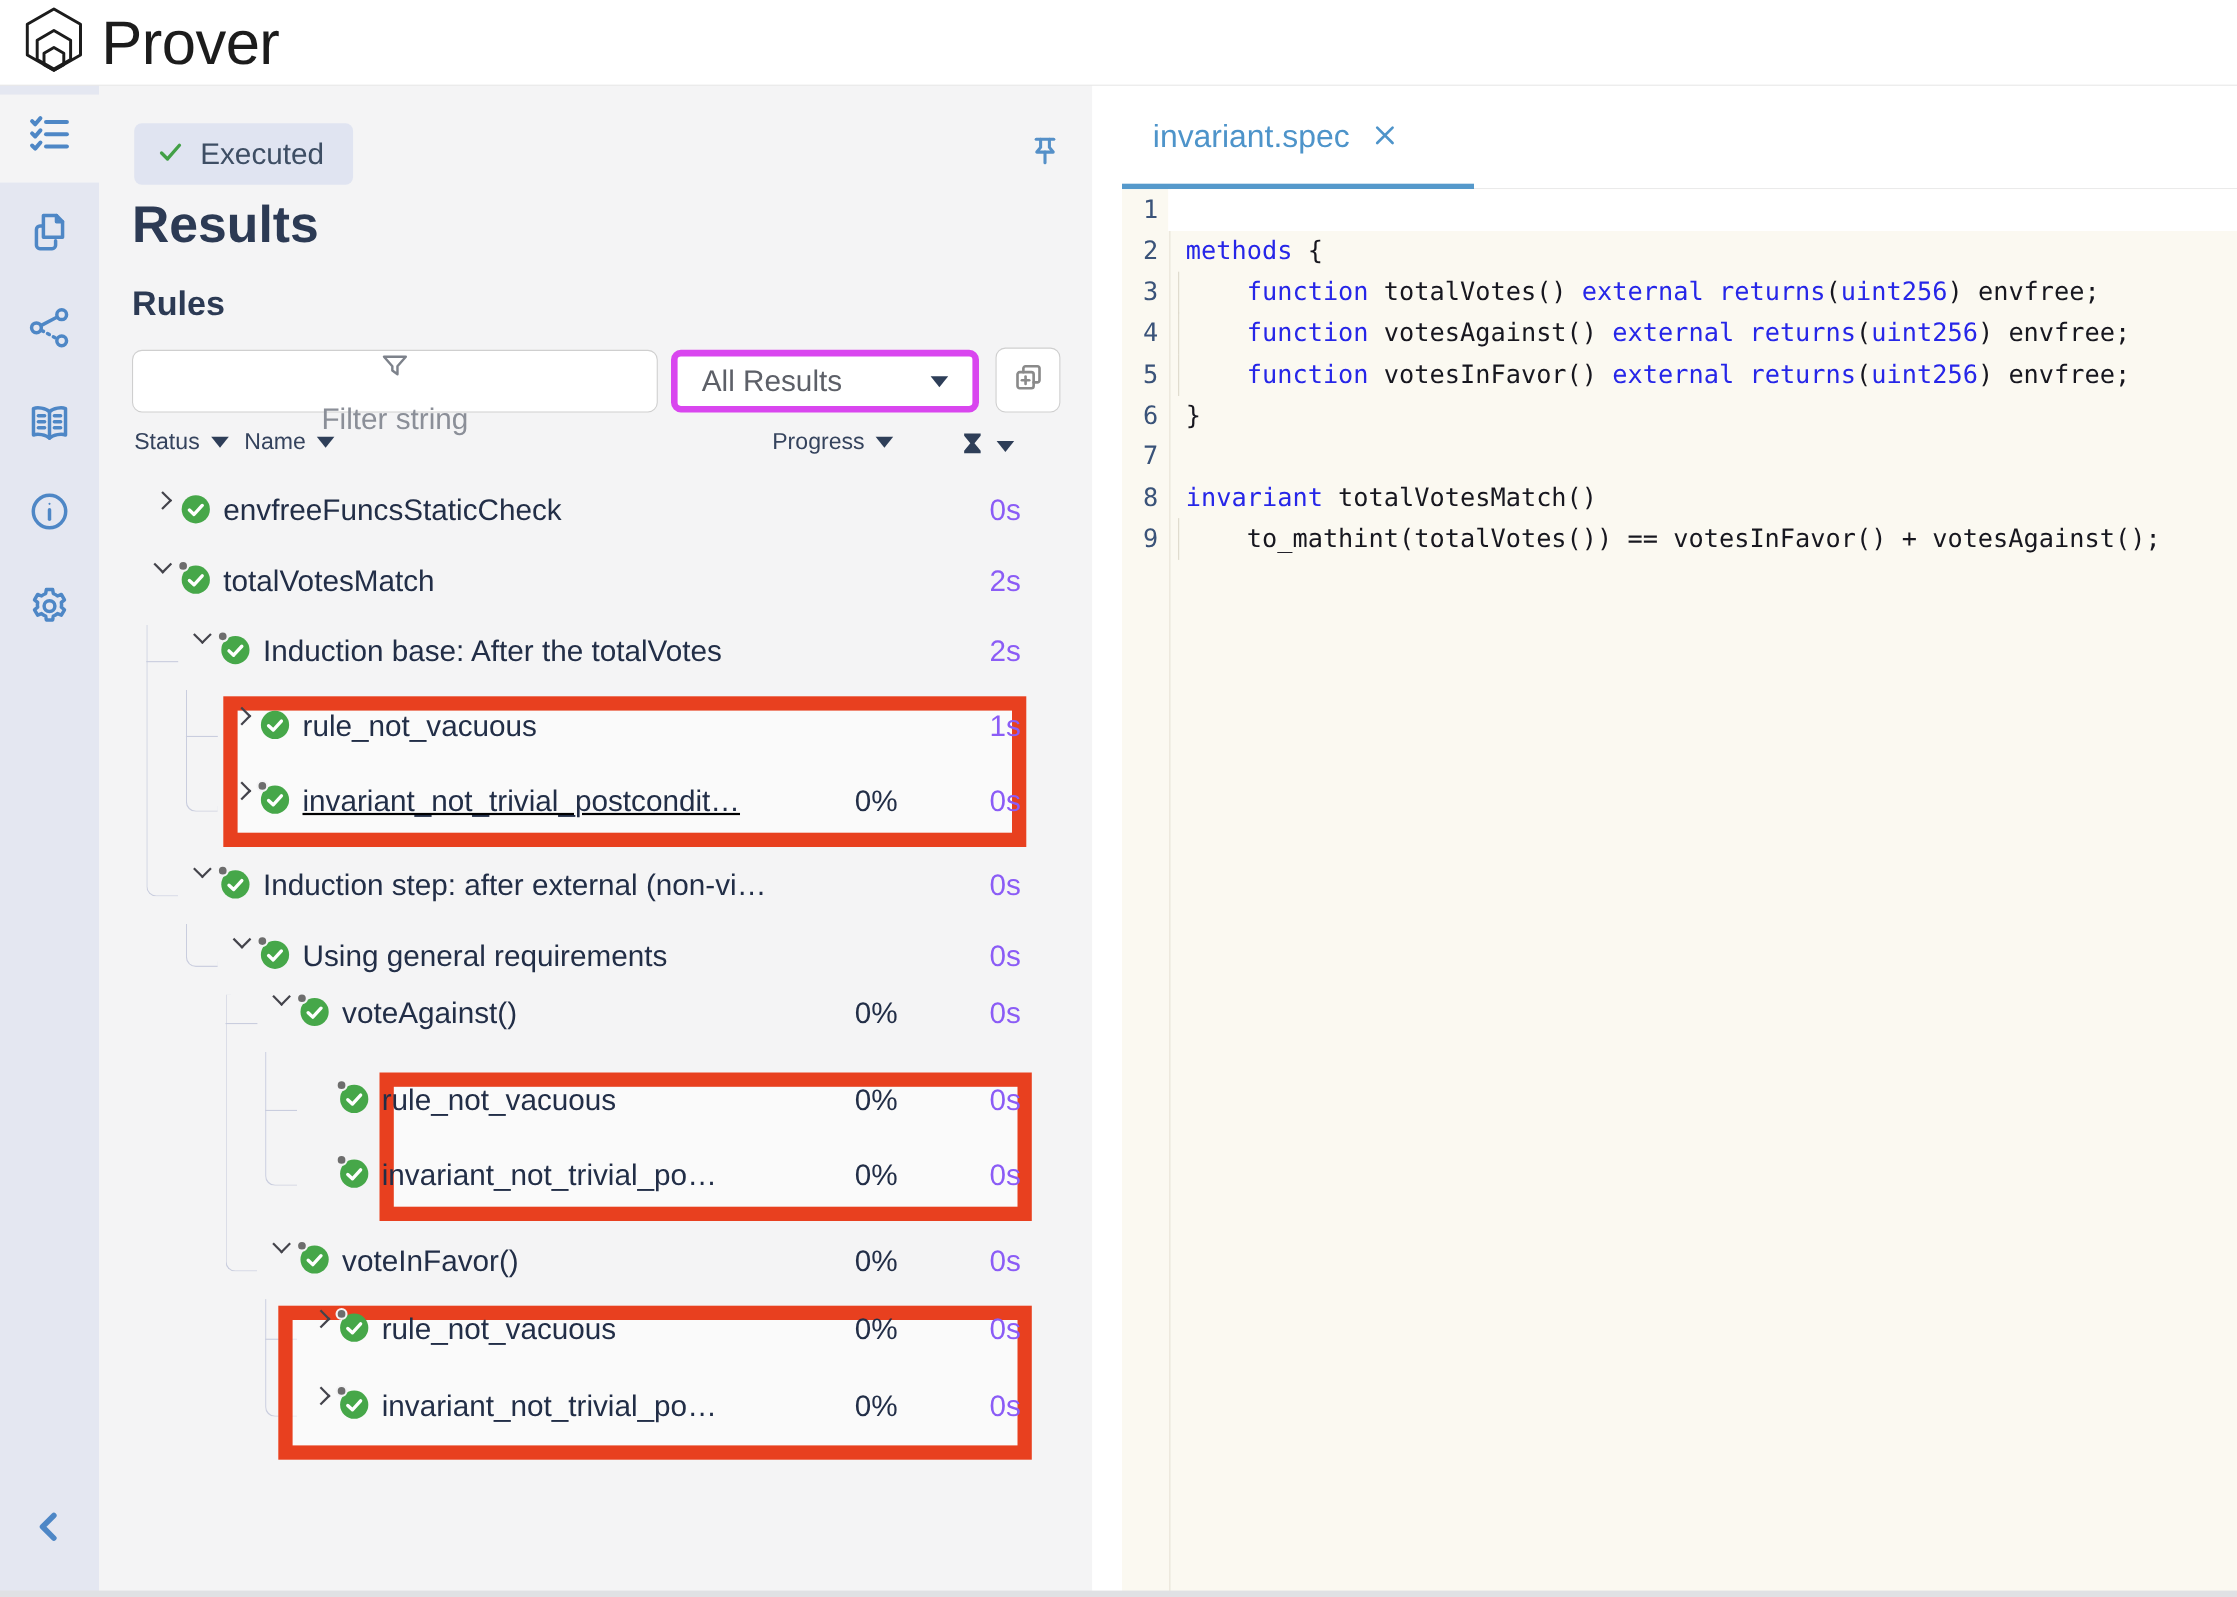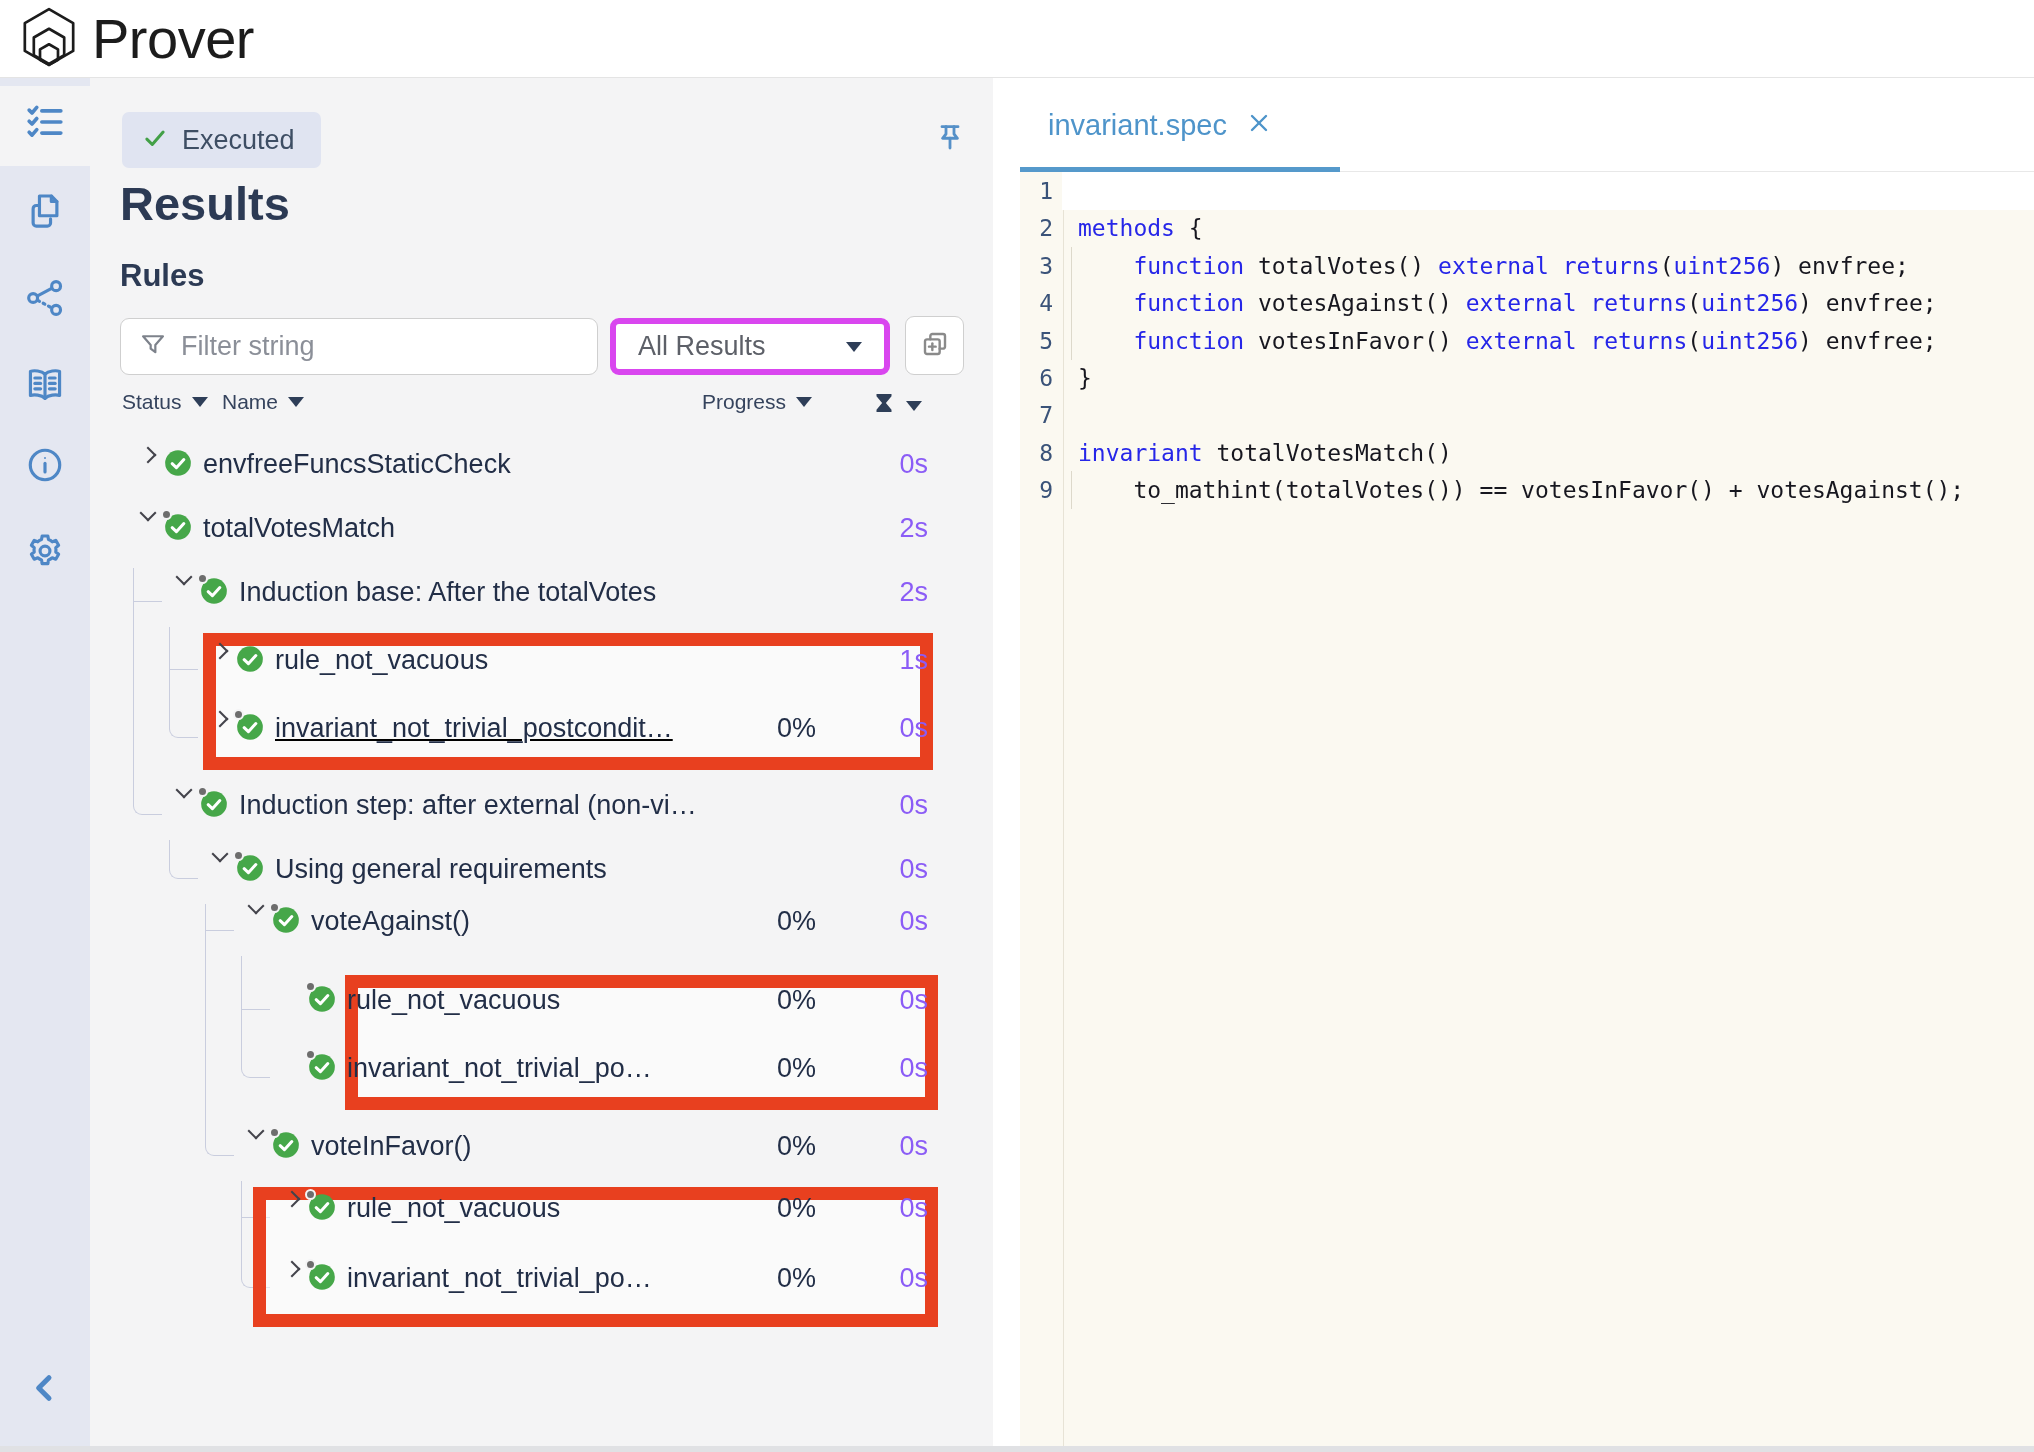--- a/index.html
+++ b/index.html
@@ -23,21 +23,21 @@
 
   .status-chip { position:absolute; left:32px; top:34px; height:56px; padding:0 26px 0 20px;
                  background:#e0e4f1; border-radius:7px; display:flex; align-items:center; gap:14px; }
   .status-chip-label { font-size:27px; color:#3e4e64; font-weight:500; }
   .pin-btn { position:absolute; left:840px; top:42px; width:40px; height:40px; display:flex; align-items:center; justify-content:center; cursor:pointer; }
 
   .panel-title { position:absolute; left:30px; top:98px; font-size:47px; font-weight:600; color:#2c3a54; }
   .panel-subtitle { position:absolute; left:30px; top:180px; font-size:31px; font-weight:600; color:#2c3a54; }
 
   .filter-input { position:absolute; left:30px; top:240px; width:478px; height:57px; background:#fff;
-                  border:1px solid #cfcfcf; border-radius:9px; display:flex; align-items:center; gap:14px; padding:0 18px; }
+                  border:1px solid #cfcfcf; border-radius:9px; display:flex; align-items:center; gap:14px; padding:0 18px;flex-direction:column; }
   .filter-placeholder { font-size:27px; color:#8b8f98; }
   .results-select { position:absolute; left:520px; top:240px; width:280px; height:57px; background:#fff;
                     border:6px solid #d946ef; border-radius:9px; display:flex; align-items:center; justify-content:space-between; padding:0 22px; cursor:pointer; }
   .results-select-value { font-size:27px; color:#5d6068; }
   .dup-btn { position:absolute; left:815px; top:238px; width:59px; height:59px; background:#fff;
              border:1px solid #cfcfcf; border-radius:9px; display:flex; align-items:center; justify-content:center; cursor:pointer; }
 
   .cols-header { position:absolute; left:0; top:312px; width:903px; height:40px; }
   .col-label { position:absolute; font-size:21px; font-weight:500; color:#35435d; display:flex; align-items:center; gap:10px; cursor:pointer; }
   .tri-down { width:0; height:0; border-left:8px solid transparent; border-right:8px solid transparent;

